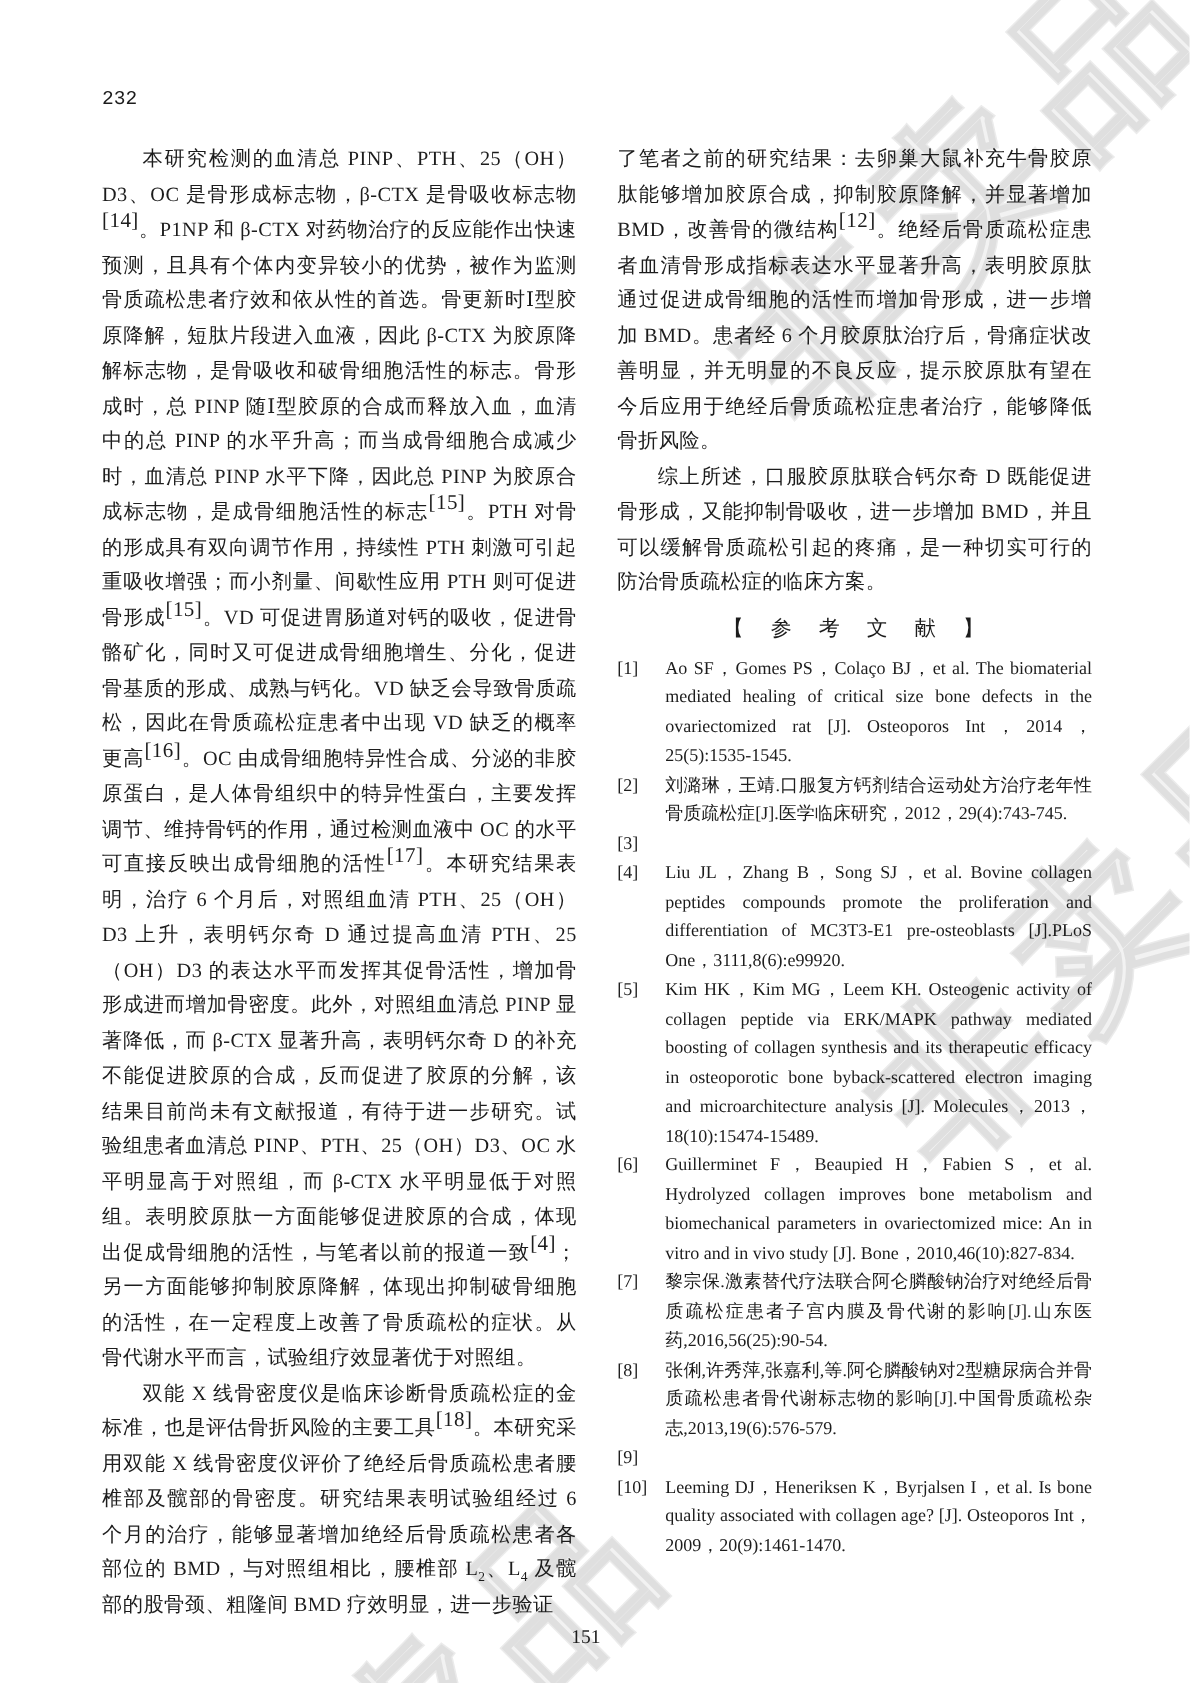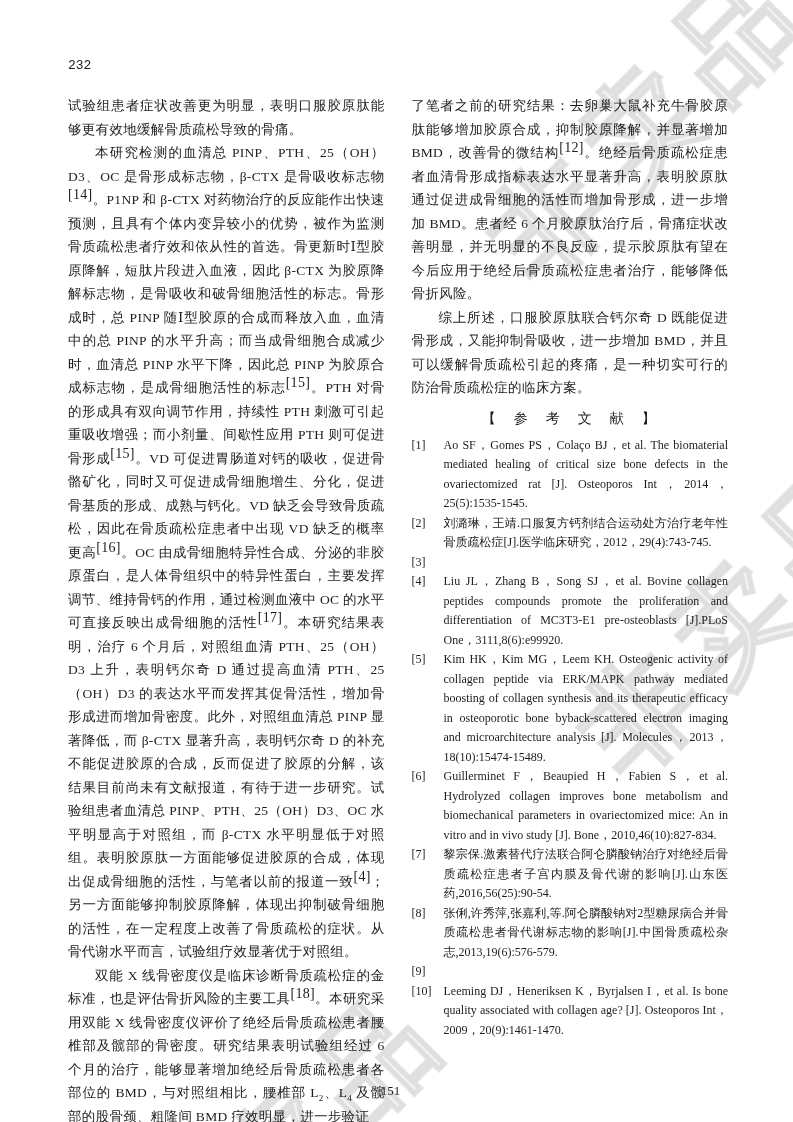--- a/index.html
+++ b/index.html
@@ -90,21 +90,20 @@
   <div class="wm wm1">非卖品</div>
   <div class="wm wm2">非卖品</div>
   <div class="wm wm3">非卖品</div>
 
   <div class="header">
     <span class="page-num-top">232</span>
   </div>
 
   <div class="body-wrap">
     <div class="col">
-        <p class="para"><span>试验组患者症状改善更为明显，表明口服胶原肽能够更有效地缓解骨质疏松导致的骨痛。</span></p>
         <p class="para indent"><span>本研究检测的血清总 PINP、PTH、25（OH）D3、OC 是骨形成标志物，β-CTX 是骨吸收标志物</span><sup>[14]</sup><span>。P1NP 和 β-CTX 对药物治疗的反应能作出快速预测，且具有个体内变异较小的优势，被作为监测骨质疏松患者疗效和依从性的首选。骨更新时Ⅰ型胶原降解，短肽片段进入血液，因此 β-CTX 为胶原降解标志物，是骨吸收和破骨细胞活性的标志。骨形成时，总 PINP 随Ⅰ型胶原的合成而释放入血，血清中的总 PINP 的水平升高；而当成骨细胞合成减少时，血清总 PINP 水平下降，因此总 PINP 为胶原合成标志物，是成骨细胞活性的标志</span><sup>[15]</sup><span>。PTH 对骨的形成具有双向调节作用，持续性 PTH 刺激可引起重吸收增强；而小剂量、间歇性应用 PTH 则可促进骨形成</span><sup>[15]</sup><span>。VD 可促进胃肠道对钙的吸收，促进骨骼矿化，同时又可促进成骨细胞增生、分化，促进骨基质的形成、成熟与钙化。VD 缺乏会导致骨质疏松，因此在骨质疏松症患者中出现 VD 缺乏的概率更高</span><sup>[16]</sup><span>。OC 由成骨细胞特异性合成、分泌的非胶原蛋白，是人体骨组织中的特异性蛋白，主要发挥调节、维持骨钙的作用，通过检测血液中 OC 的水平可直接反映出成骨细胞的活性</span><sup>[17]</sup><span>。本研究结果表明，治疗 6 个月后，对照组血清 PTH、25（OH）D3 上升，表明钙尔奇 D 通过提高血清 PTH、25（OH）D3 的表达水平而发挥其促骨活性，增加骨形成进而增加骨密度。此外，对照组血清总 PINP 显著降低，而 β-CTX 显著升高，表明钙尔奇 D 的补充不能促进胶原的合成，反而促进了胶原的分解，该结果目前尚未有文献报道，有待于进一步研究。试验组患者血清总 PINP、PTH、25（OH）D3、OC 水平明显高于对照组，而 β-CTX 水平明显低于对照组。表明胶原肽一方面能够促进胶原的合成，体现出促成骨细胞的活性，与笔者以前的报道一致</span><sup>[4]</sup><span>；另一方面能够抑制胶原降解，体现出抑制破骨细胞的活性，在一定程度上改善了骨质疏松的症状。从骨代谢水平而言，试验组疗效显著优于对照组。</span></p>
         <p class="para indent"><span>双能 X 线骨密度仪是临床诊断骨质疏松症的金标准，也是评估骨折风险的主要工具</span><sup>[18]</sup><span>。本研究采用双能 X 线骨密度仪评价了绝经后骨质疏松患者腰椎部及髋部的骨密度。研究结果表明试验组经过 6 个月的治疗，能够显著增加绝经后骨质疏松患者各部位的 BMD，与对照组相比，腰椎部 L</span><sub>2</sub><span>、L</span><sub>4</sub><span> 及髋部的股骨颈、粗隆间 BMD 疗效明显，进一步验证</span></p>
       </div>
 
     <div class="col">
       <div>
           <p class="para"><span>了笔者之前的研究结果：去卵巢大鼠补充牛骨胶原肽能够增加胶原合成，抑制胶原降解，并显著增加 BMD，改善骨的微结构</span><sup>[12]</sup><span>。绝经后骨质疏松症患者血清骨形成指标表达水平显著升高，表明胶原肽通过促进成骨细胞的活性而增加骨形成，进一步增加 BMD。患者经 6 个月胶原肽治疗后，骨痛症状改善明显，并无明显的不良反应，提示胶原肽有望在今后应用于绝经后骨质疏松症患者治疗，能够降低骨折风险。</span></p>
           <p class="para indent"><span>综上所述，口服胶原肽联合钙尔奇 D 既能促进骨形成，又能抑制骨吸收，进一步增加 BMD，并且可以缓解骨质疏松引起的疼痛，是一种切实可行的防治骨质疏松症的临床方案。</span></p>
         </div>
       <div class="refs-heading">【　参　考　文　献　】</div>

